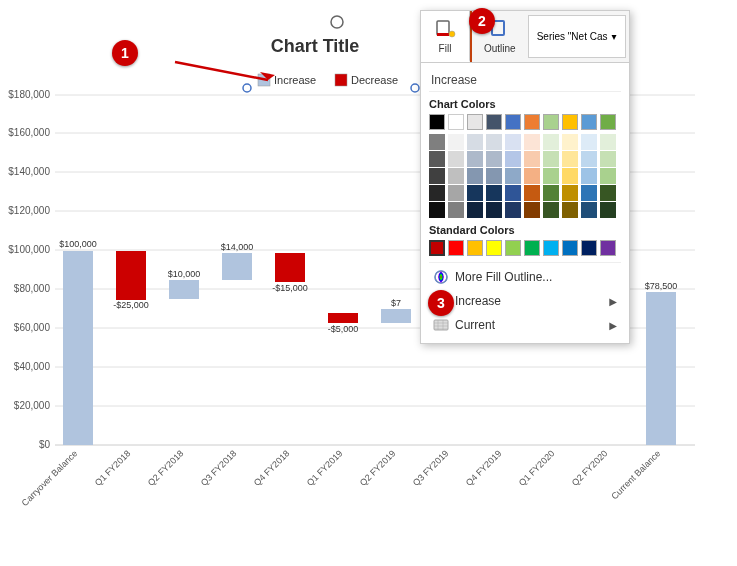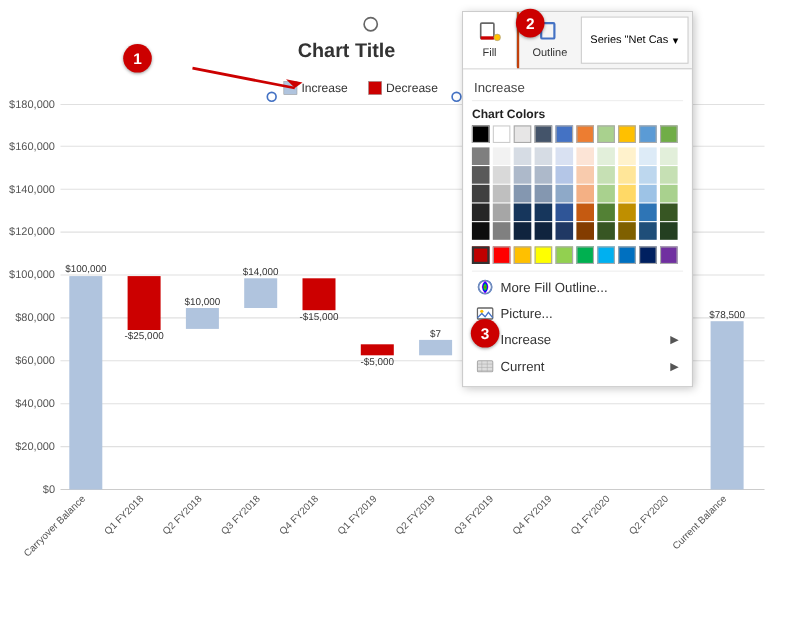--- a/index.html
+++ b/index.html
@@ -375,20 +375,21 @@
         <div class="shade-cell" style="background:#10243E;"></div>
         <div class="shade-cell" style="background:#10243E;"></div>
         <div class="shade-cell" style="background:#203864;"></div>
         <div class="shade-cell" style="background:#833C00;"></div>
         <div class="shade-cell" style="background:#375623;"></div>
         <div class="shade-cell" style="background:#7F6000;"></div>
         <div class="shade-cell" style="background:#1F4E79;"></div>
         <div class="shade-cell" style="background:#243F21;"></div>
       </div>
 
+      <div class="section-title">Standard Colors</div>
       <div class="standard-colors-grid">
         <div class="color-cell selected" style="background:#C00000;"></div>
         <div class="color-cell" style="background:#FF0000;"></div>
         <div class="color-cell" style="background:#FFC000;"></div>
         <div class="color-cell" style="background:#FFFF00;"></div>
         <div class="color-cell" style="background:#92D050;"></div>
         <div class="color-cell" style="background:#00B050;"></div>
         <div class="color-cell" style="background:#00B0F0;"></div>
         <div class="color-cell" style="background:#0070C0;"></div>
         <div class="color-cell" style="background:#002060;"></div>
@@ -407,28 +408,20 @@
               <stop offset="33%" stop-color="#00ff00"></stop>
               <stop offset="66%" stop-color="#0000ff"></stop>
               <stop offset="100%" stop-color="#ff00ff"></stop>
             </radialGradient>
           </defs>
           <circle cx="8" cy="8" r="6" fill="none" stroke="#aaa" stroke-width="0.5"></circle>
         </svg>
         <span>More Fill Outline...</span>
       </div>
 
-      <div class="menu-item">
-        <svg width="16" height="16" viewBox="0 0 16 16">
-          <rect x="1" y="3" width="14" height="10" rx="1" fill="none" stroke="#666" stroke-width="1.2"></rect>
-          <circle cx="5" cy="6" r="1.5" fill="#FFC000"></circle>
-          <polyline points="1,12 5,8 8,11 11,7 15,12" fill="none" stroke="#4472C4" stroke-width="1.2"></polyline>
-        </svg>
-        <span>Picture...</span>
-      </div>
 
       <div class="menu-item">
         <svg width="16" height="16" viewBox="0 0 16 16">
           <defs>
             <linearGradient id="grad1" x1="0%" y1="0%" x2="100%" y2="0%">
               <stop offset="0%" stop-color="#888"></stop>
               <stop offset="100%" stop-color="#fff"></stop>
             </linearGradient>
           </defs>
           <rect x="1" y="3" width="14" height="10" rx="1" fill="url(#grad1)" stroke="#aaa" stroke-width="1"></rect>

